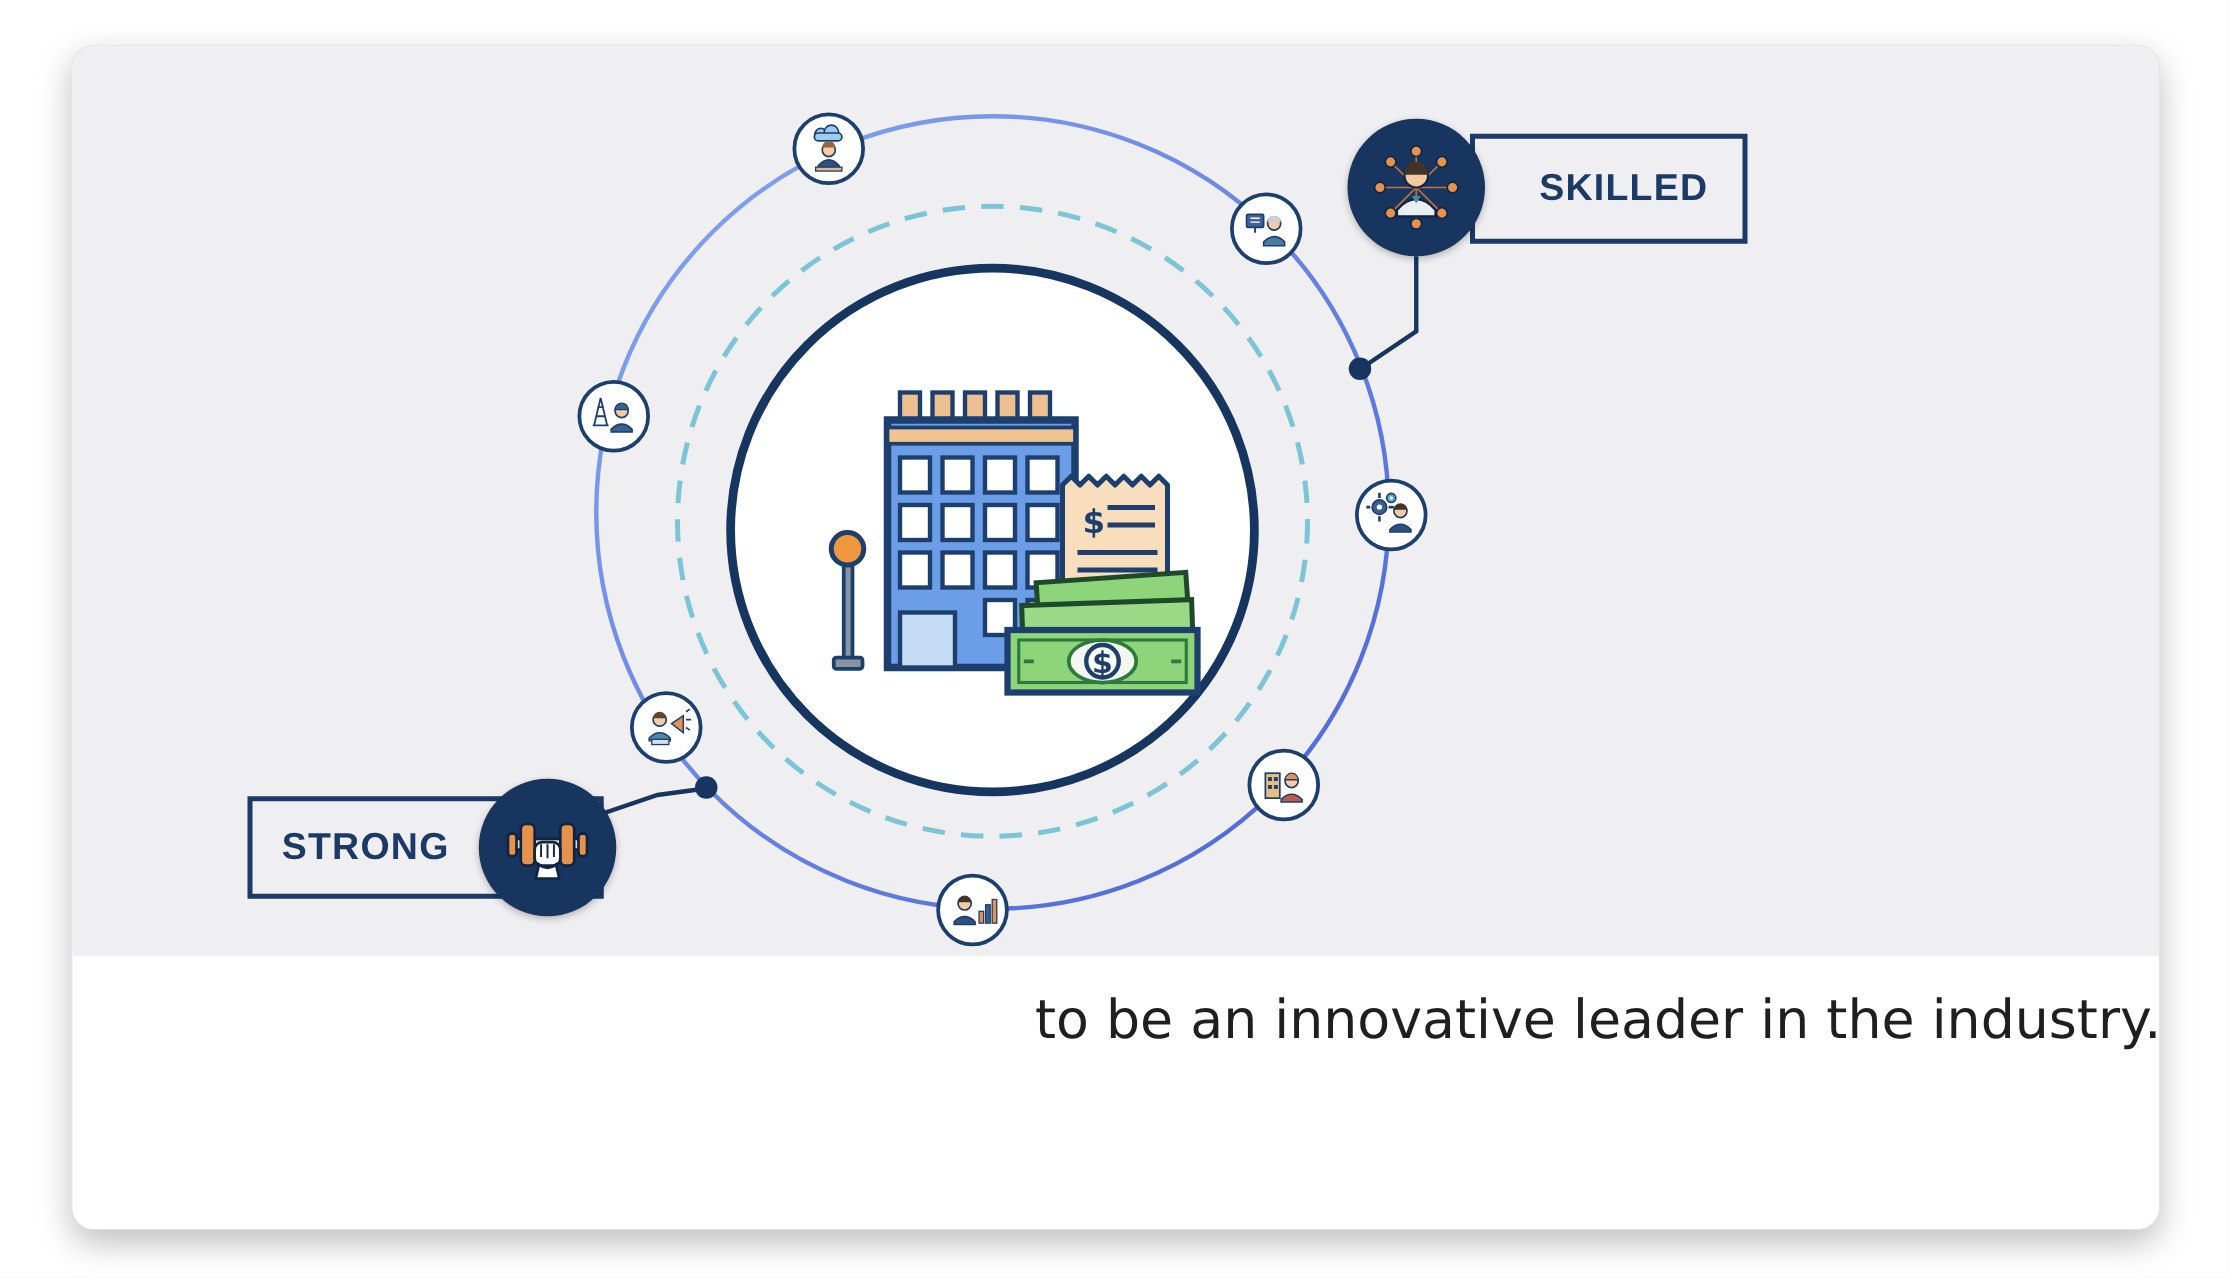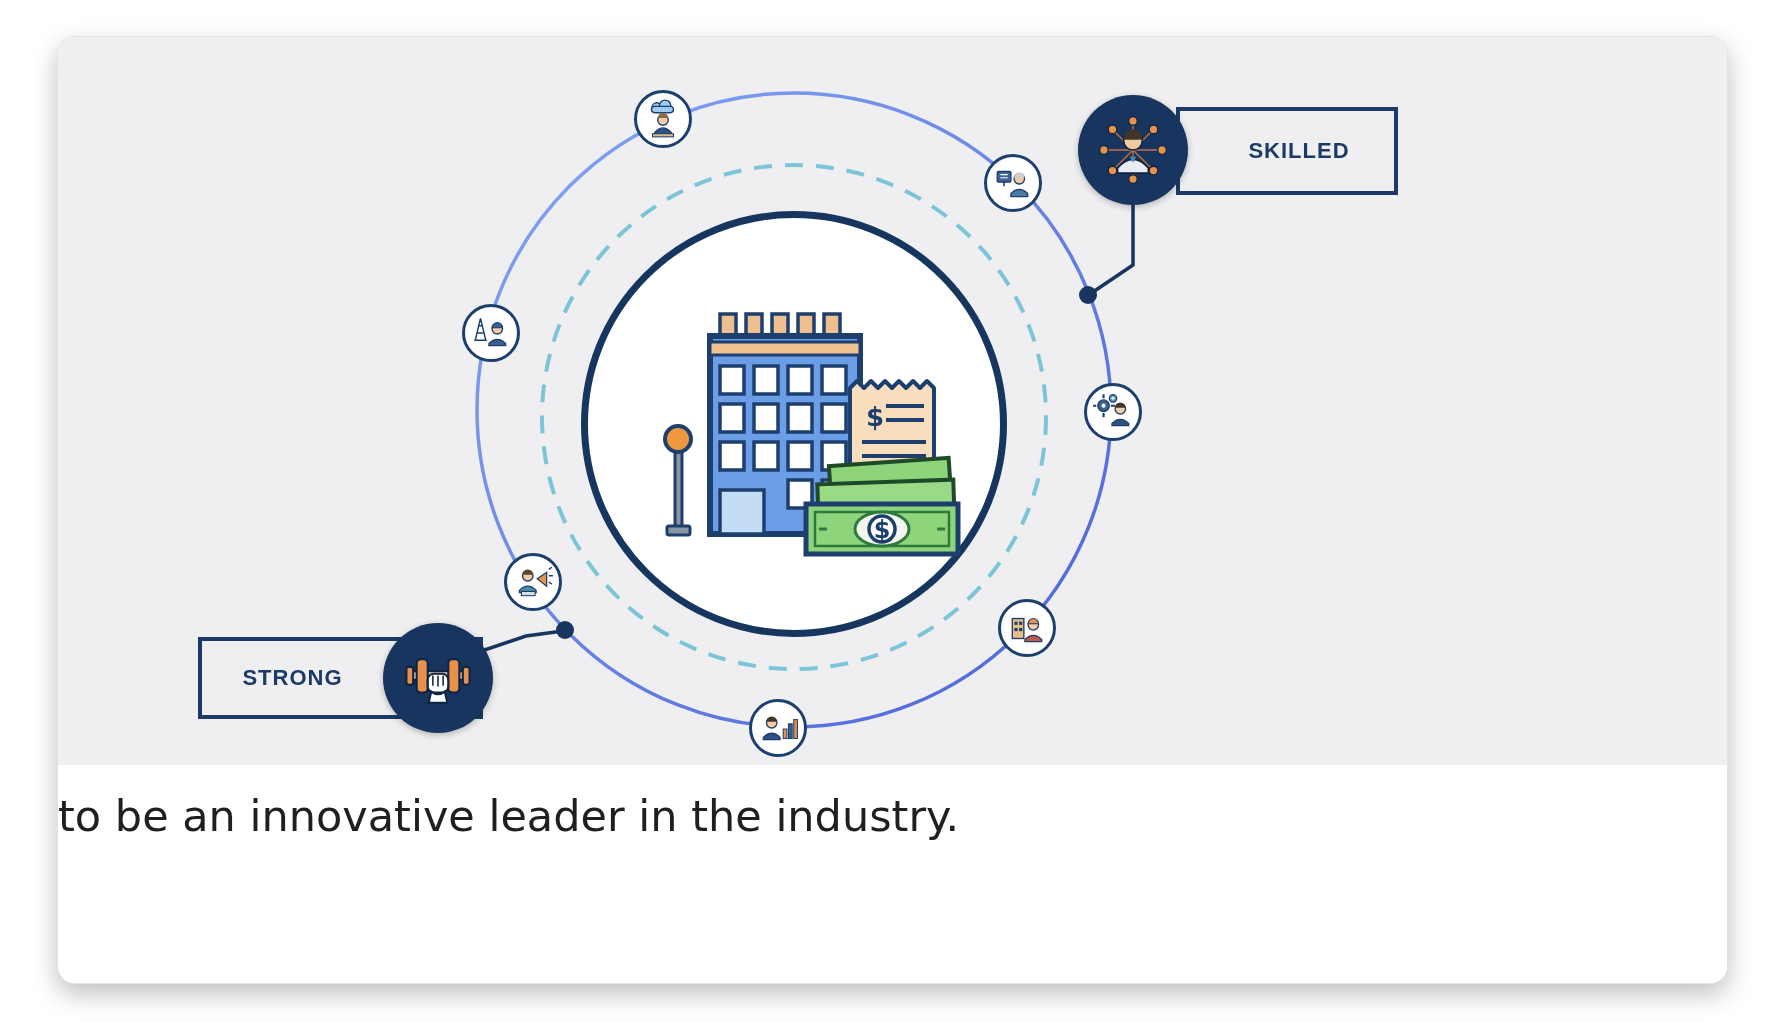--- a/index.html
+++ b/index.html
@@ -25,26 +25,26 @@
   .node svg { width:42px; height:42px; }
   .big-node {
     position:absolute; width:110px; height:110px; border-radius:50%;
     background:#17355f; display:flex; align-items:center; justify-content:center;
     box-shadow:0 2px 6px rgba(0,0,0,0.25);
   }
   .big-node svg { width:94px; height:94px; }
   .callout {
     position:absolute; border:4px solid #1b3a66; background:transparent;
     display:flex; align-items:center; justify-content:center;
-    color:#1b3a66; font-weight:bold; font-size:22px; letter-spacing:1px;
+    color:#1b3a66; font-weight:bold; font-size:30px; letter-spacing:1px;
     font-family:"Liberation Sans", sans-serif;
   }
   .callout-skilled { left:1118px; top:70px; width:222px; height:88px; padding-left:24px; }
   .callout-strong { left:140px; top:600px; width:285px; height:82px; padding-right:96px;text-align:right; }
-  .caption-bar { position:absolute; left:0; top:728px; width:1671px; height:220px; background:#ffffff; text-align:left; }
+  .caption-bar { position:absolute; left:0; top:728px; width:1671px; height:220px; background:#ffffff; text-align:right; }
   .caption { padding-top:26px; font-size:43px; color:#1f1f1f; }
 </style>
 </head>
 <body>
 
 <div class="page">
   <div class="slide">
     <div class="diagram-area">
 
       <svg class="rings-svg" width="1671" height="728">

